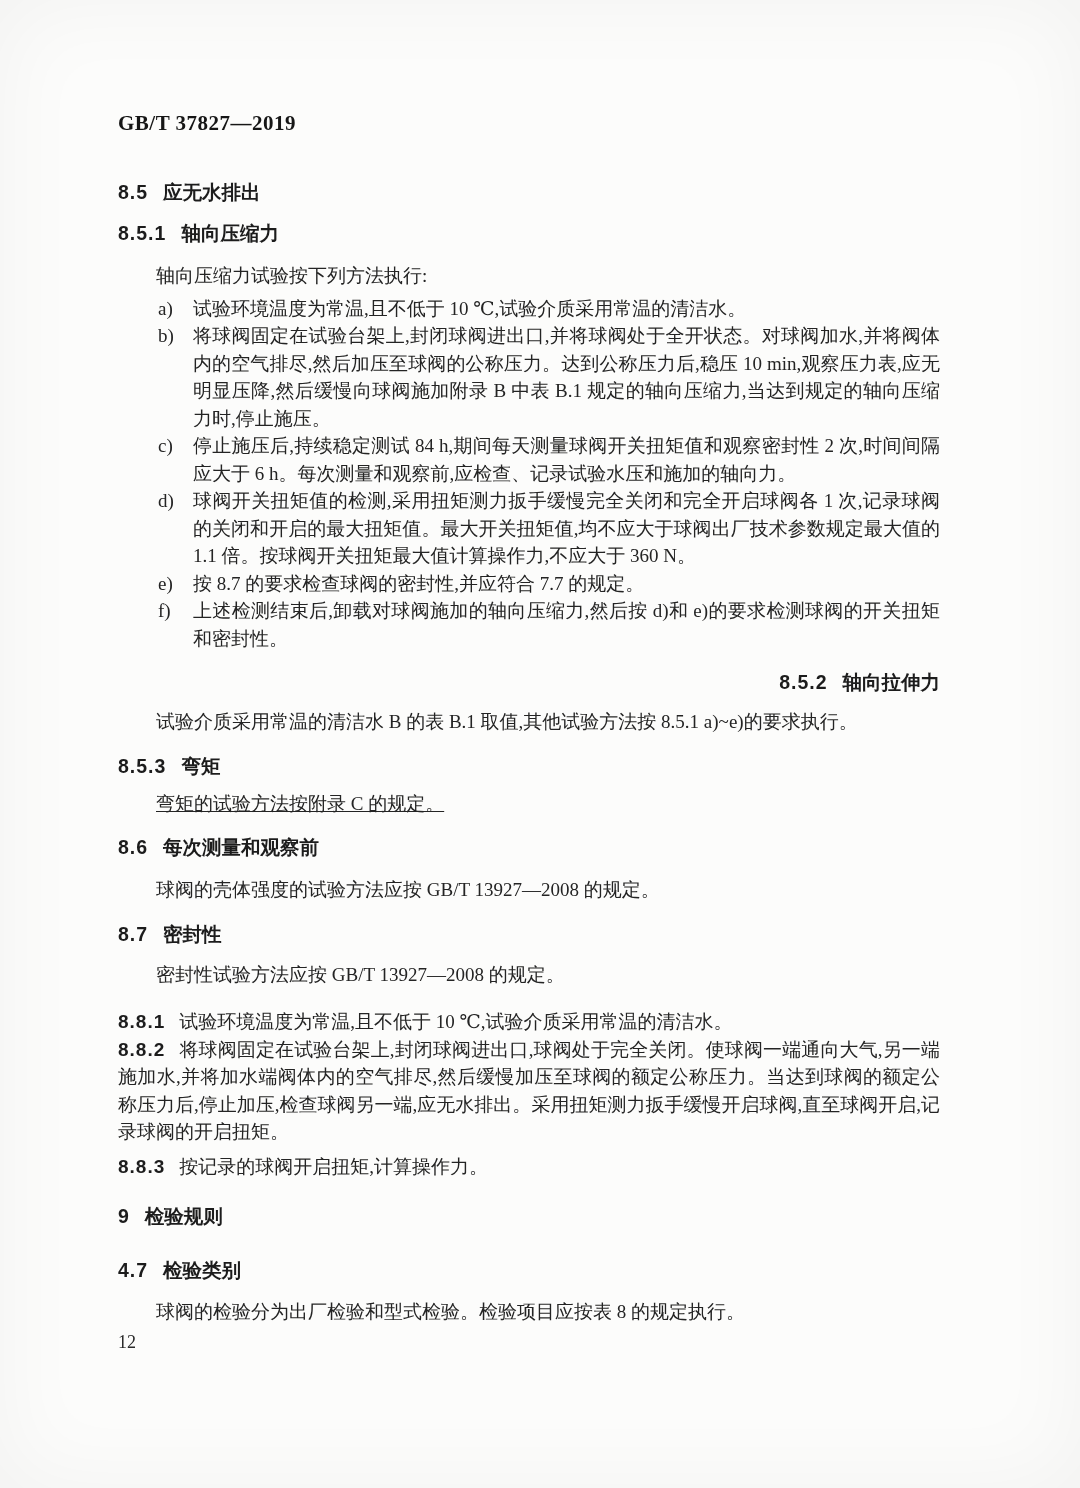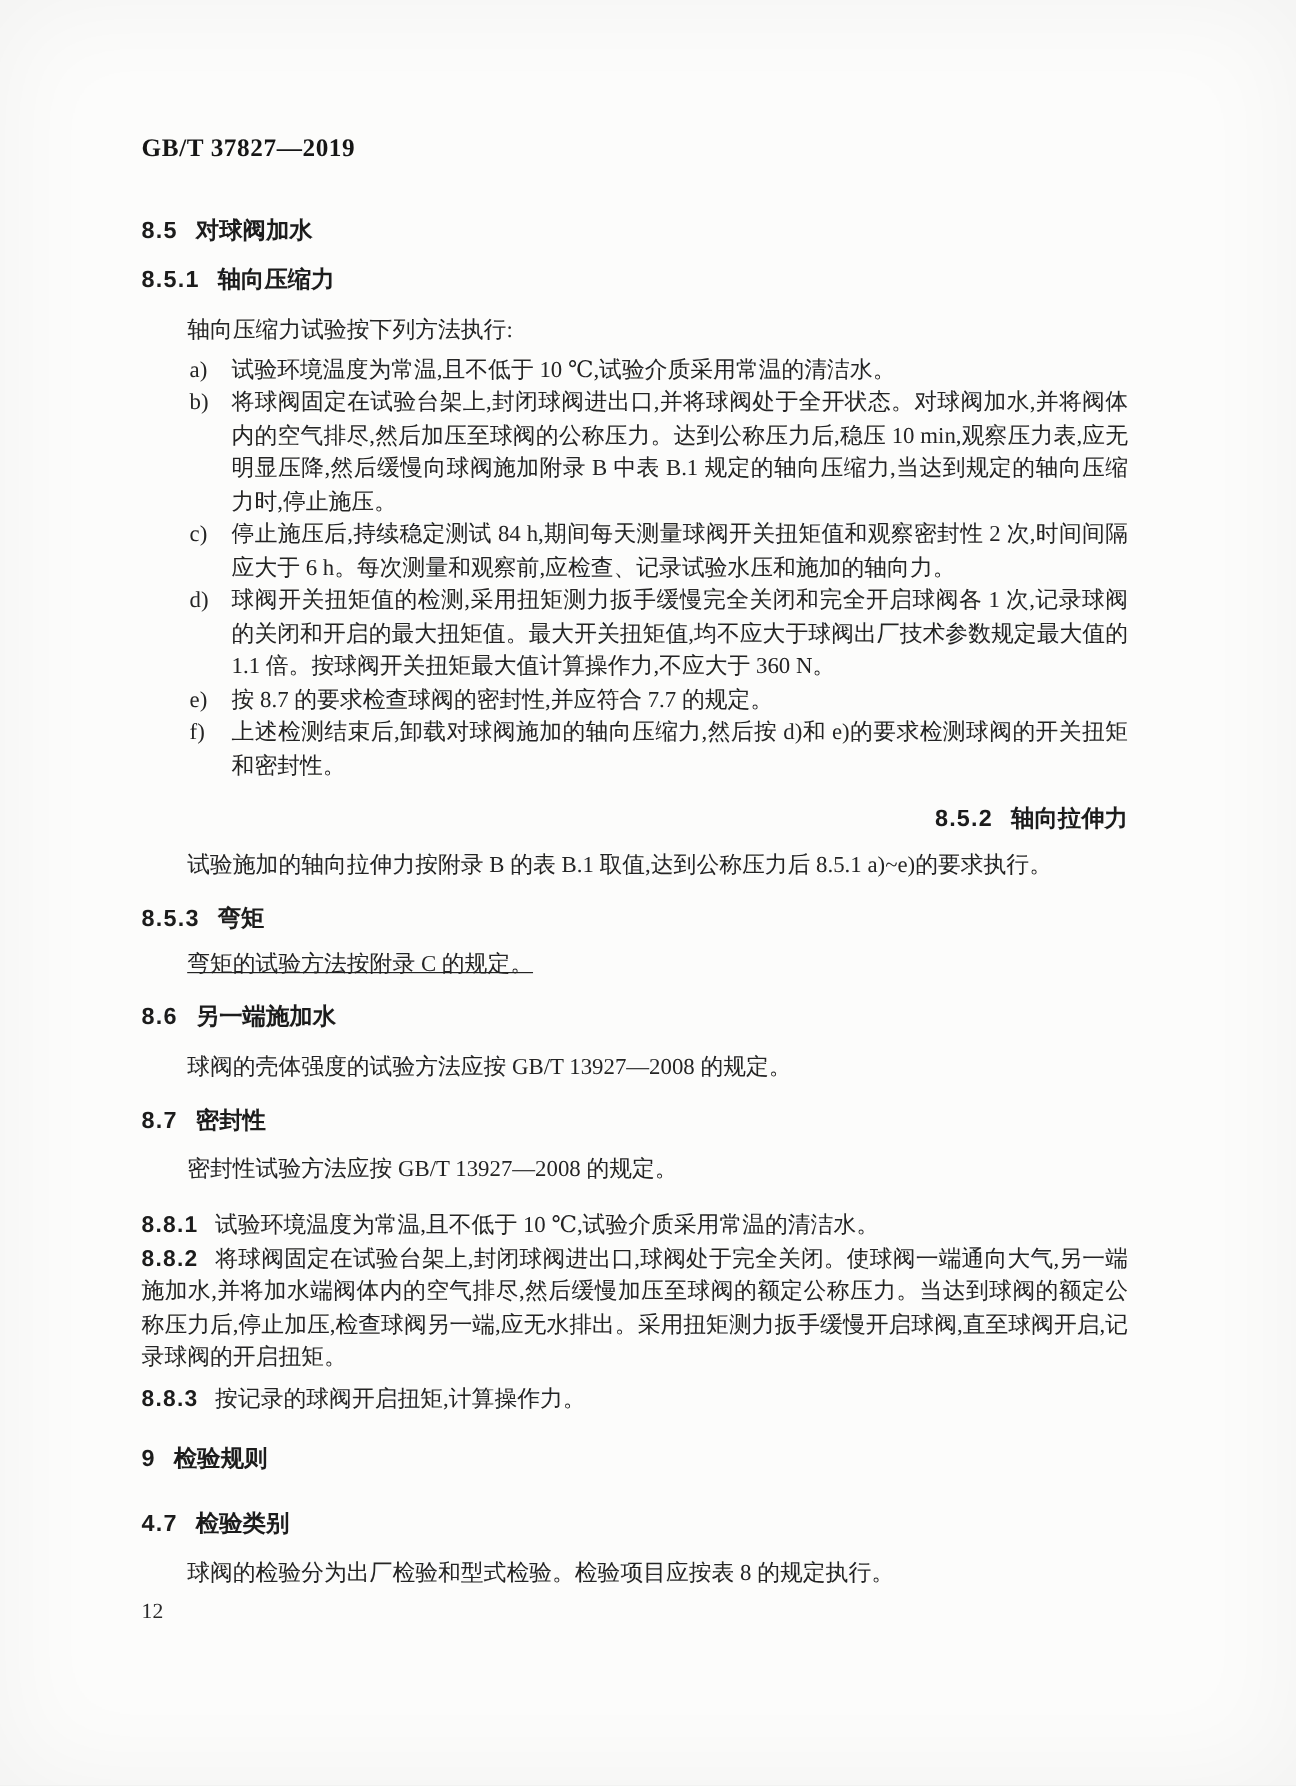--- a/index.html
+++ b/index.html
@@ -81,21 +81,21 @@
   #pageno { margin-top:4px; }
 </style>
 </head>
 <body>
 
 <div class="page">
 
   <div class="doc-code">GB/T 37827—2019</div>
 
   <h2 class="sec" id="h85">
-    <span class="num">8.5</span><span>对球阀加水</span>
+    <span class="num">8.5</span><span>应无水排出</span>
   </h2>
 
   <h3 class="sec" id="h851">
     <span class="num">8.5.1</span><span>轴向压缩力</span>
   </h3>
 
   <p class="para indent" id="p851">轴向压缩力试验按下列方法执行:</p>
 
   <div class="list">
     <div class="li">
@@ -114,29 +114,29 @@
       <span class="lab">e)</span><span>按 8.7 的要求检查球阀的密封性,并应符合 7.7 的规定。</span>
     </div>
     <div class="li">
       <span class="lab">f)</span><span>上述检测结束后,卸载对球阀施加的轴向压缩力,然后按 d)和 e)的要求检测球阀的开关扭矩和密封性。</span>
     </div>
   </div>
 
   <h3 class="sec" id="h852">
     <span class="num">8.5.2</span><span>轴向拉伸力</span>
   </h3>
-  <p class="para indent" id="p852">试验施加的轴向拉伸力按附录 B 的表 B.1 取值,达到公称压力后 8.5.1 a)~e)的要求执行。</p>
+  <p class="para indent" id="p852">试验介质采用常温的清洁水 B 的表 B.1 取值,其他试验方法按 8.5.1 a)~e)的要求执行。</p>
 
   <h3 class="sec" id="h853">
     <span class="num">8.5.3</span><span>弯矩</span>
   </h3>
   <p class="para indent" id="p853">弯矩的试验方法按附录 C 的规定。</p>
 
   <h2 class="sec" id="h86">
-    <span class="num">8.6</span><span>另一端施加水</span>
+    <span class="num">8.6</span><span>每次测量和观察前</span>
   </h2>
   <p class="para indent" id="p86">球阀的壳体强度的试验方法应按 GB/T 13927—2008 的规定。</p>
 
   <h2 class="sec" id="h87">
     <span class="num">8.7</span><span>密封性</span>
   </h2>
   <p class="para indent" id="p87">密封性试验方法应按 GB/T 13927—2008 的规定。</p>
 
 
   <p class="clause" id="c881">

